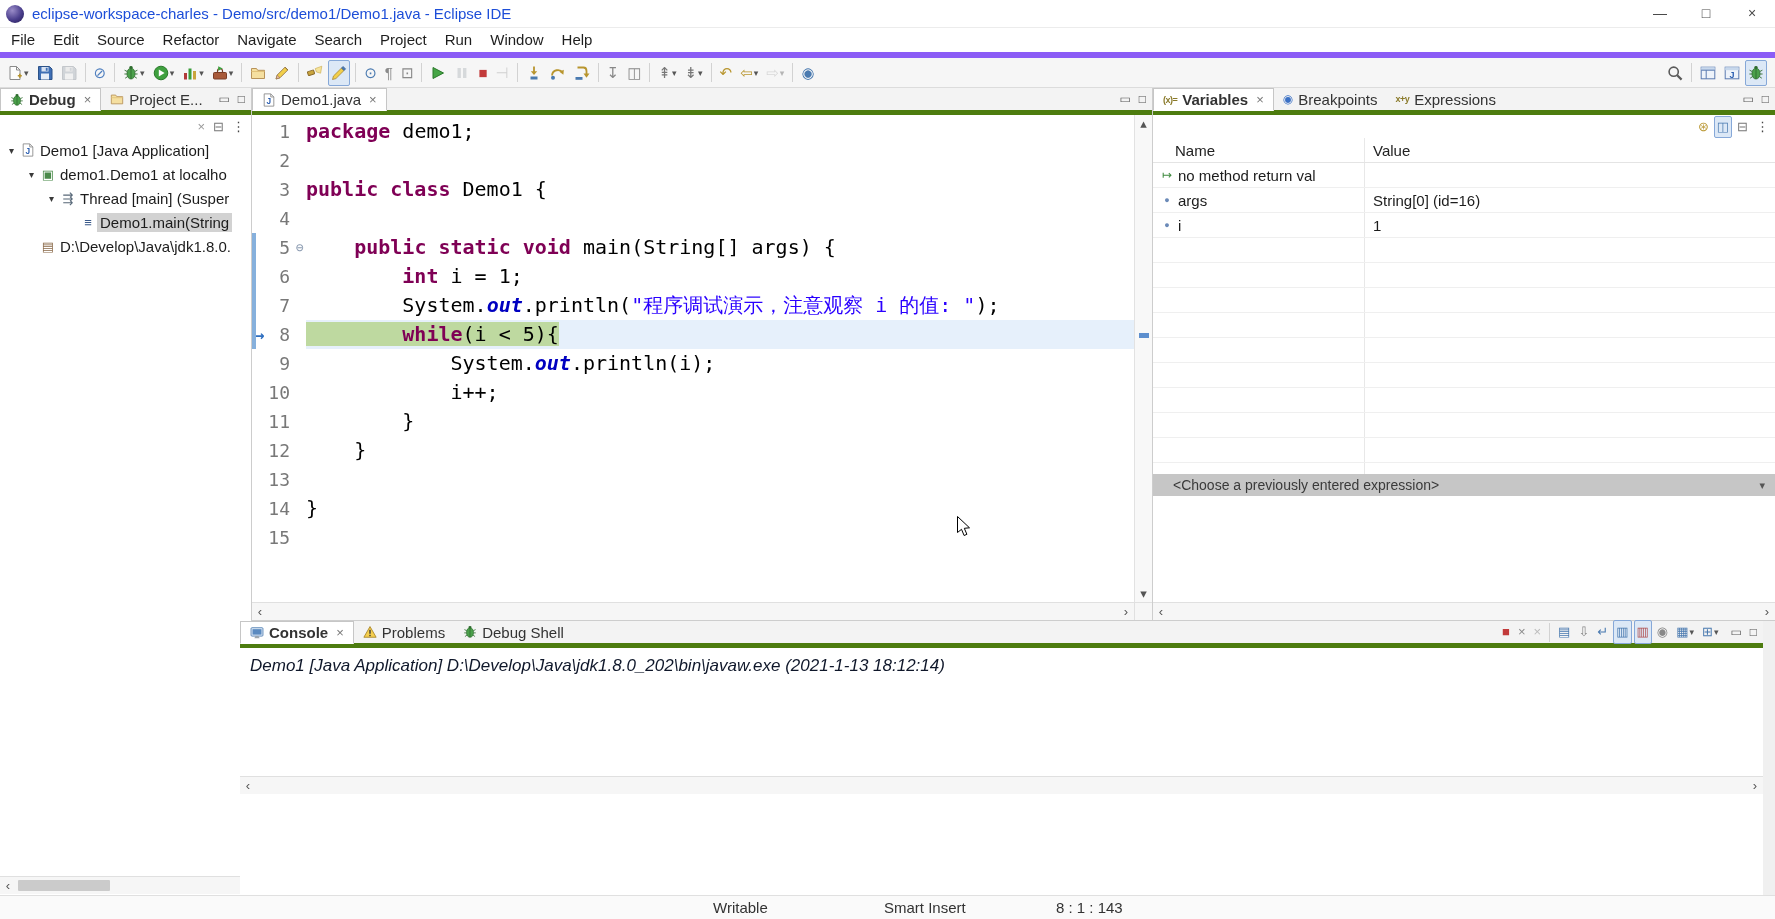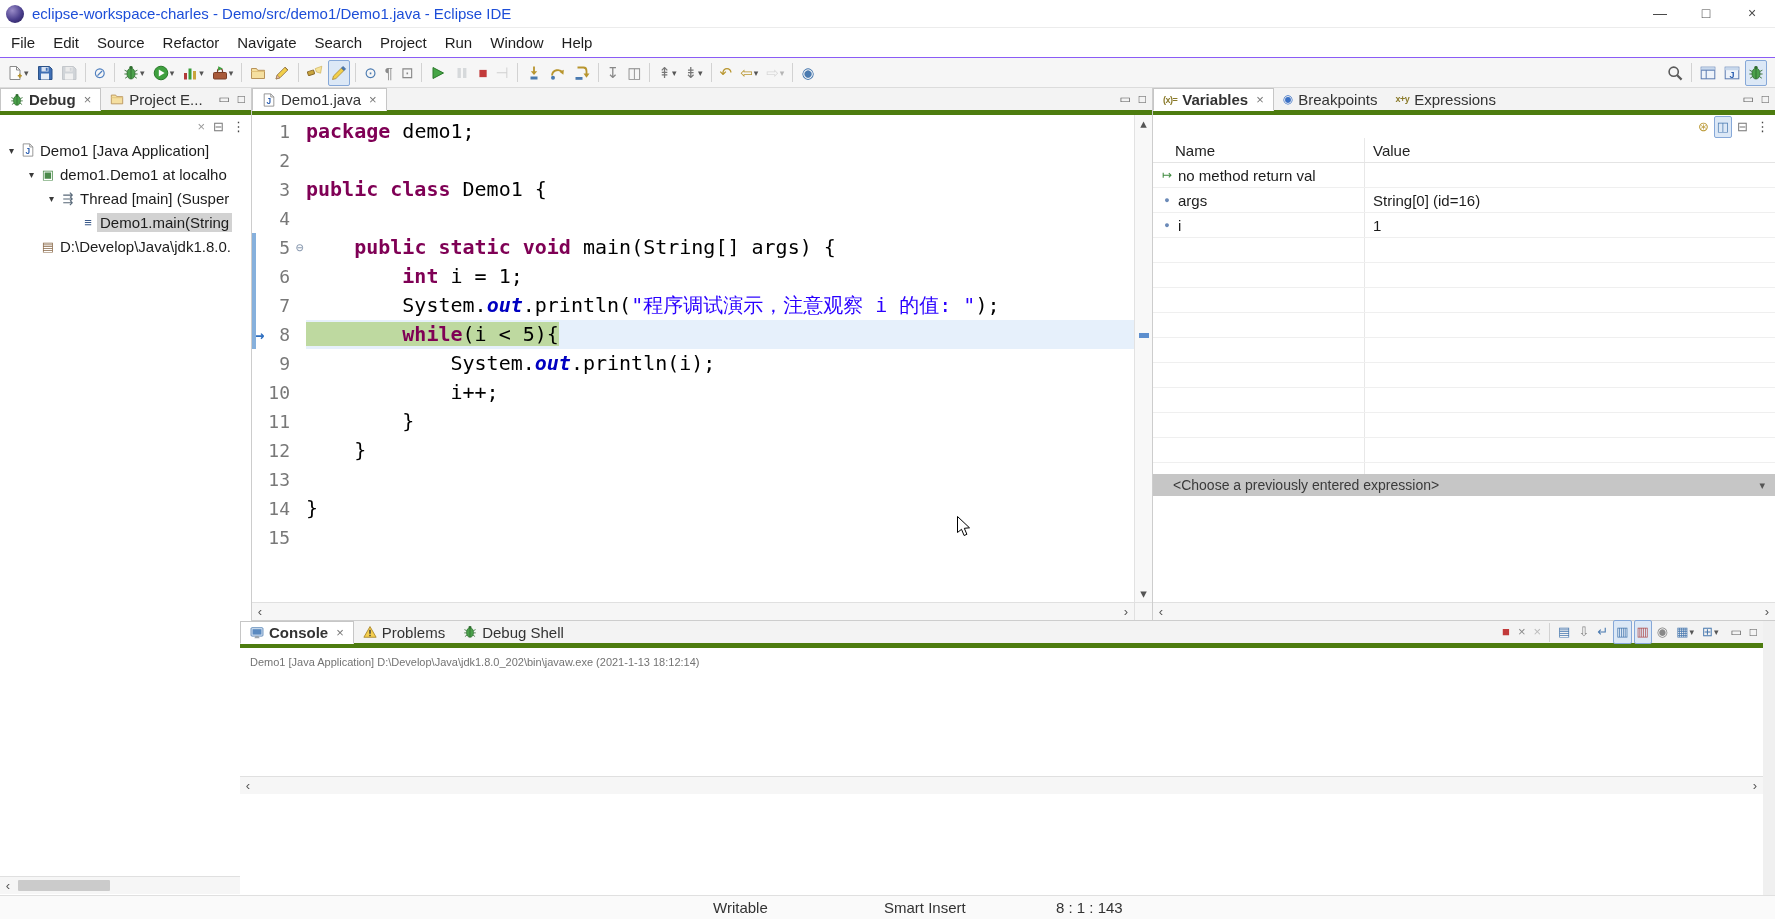--- a/index.html
+++ b/index.html
@@ -9,21 +9,21 @@
 
   
   .titlebar{height:28px;display:flex;align-items:center;border-bottom:1px solid #ececec;box-sizing:border-box;}
   .ec-icon{width:18px;height:18px;border-radius:50%;margin:0 8px 0 6px;flex:none;
            background:radial-gradient(circle at 35% 30%,#9a8cc8,#4a3e8c 55%,#20184f);}
   .wtitle{font-size:15px;color:#1d4ed8;white-space:nowrap;}
   .wcontrols{margin-left:auto;display:flex;}
   .wc{width:46px;height:27px;line-height:27px;text-align:center;font-size:14px;color:#4a4a4a;}
 
   
-  .menubar{height:30px;display:flex;align-items:center;padding-left:2px;border-bottom:1px solid #8b5cf6;box-sizing:border-box;}
+  .menubar{height:30px;display:flex;align-items:center;padding-left:2px;border-bottom:6px solid #8b5cf6;box-sizing:border-box;}
   .menu-item{padding:0 9px;font-size:15px;color:#1e1e1e;line-height:30px;}
 
   
   .toolbar{height:30px;display:flex;align-items:center;background:#f6f6f6;border-bottom:1px solid #dcdcdc;
            box-sizing:border-box;padding:0 3px;}
   .tb-group{display:flex;align-items:center;}
   .tb-right{margin-left:auto;padding-right:4px;}
   .tb-btn{height:24px;display:flex;align-items:center;padding:0 2px;margin:0 1px;border:1px solid transparent;border-radius:2px;}
   .tb-btn.pressed{background:#dce8f6;border-color:#86a8d8;}
   .tb-btn.disabled{opacity:.4;}
@@ -110,21 +110,21 @@
   .vval{flex:1;display:flex;align-items:center;padding-left:8px;overflow:hidden;white-space:nowrap;}
   .vrow{height:24px;display:flex;border-bottom:1px solid #efefef;font-size:15px;color:#1c1c1c;}
   .vicon{width:16px;flex:none;text-align:center;margin-right:3px;font-size:12px;}
   .vicon.dot{font-size:9px;}
   .exprbar{position:absolute;left:0;right:0;top:386px;height:22px;background:#c6c6c6;display:flex;align-items:center;
            font-size:14px;color:#3a3a3a;padding-left:20px;box-sizing:border-box;}
   .exprdd{margin-left:auto;padding-right:10px;color:#555;font-size:11px;}
 
   
   .cbody{position:absolute;top:27px;left:0;right:0;bottom:0;}
-  .launch-line{padding:8px 0 0 10px;font-size:11px;color:#737373;white-space:nowrap;}
+  .launch-line{padding:8px 0 0 10px;font-size:17px;color:#0f172a;white-space:nowrap;font-style:italic;}
   .stdout-line{padding:7px 0 0 10px;font-size:18px;color:#000;font-family:"DejaVu Serif",serif;white-space:nowrap;}
 
   
   .statusbar{position:absolute;bottom:0;left:0;width:1775px;height:24px;background:#fafafa;border-top:1px solid #e0e0e0;
              box-sizing:border-box;font-size:15px;color:#333;}
   .sb-item{position:absolute;top:3px;}
   .sb-writable{left:713px;}
   .sb-insert{left:884px;}
   .sb-pos{left:1056px;}
 

